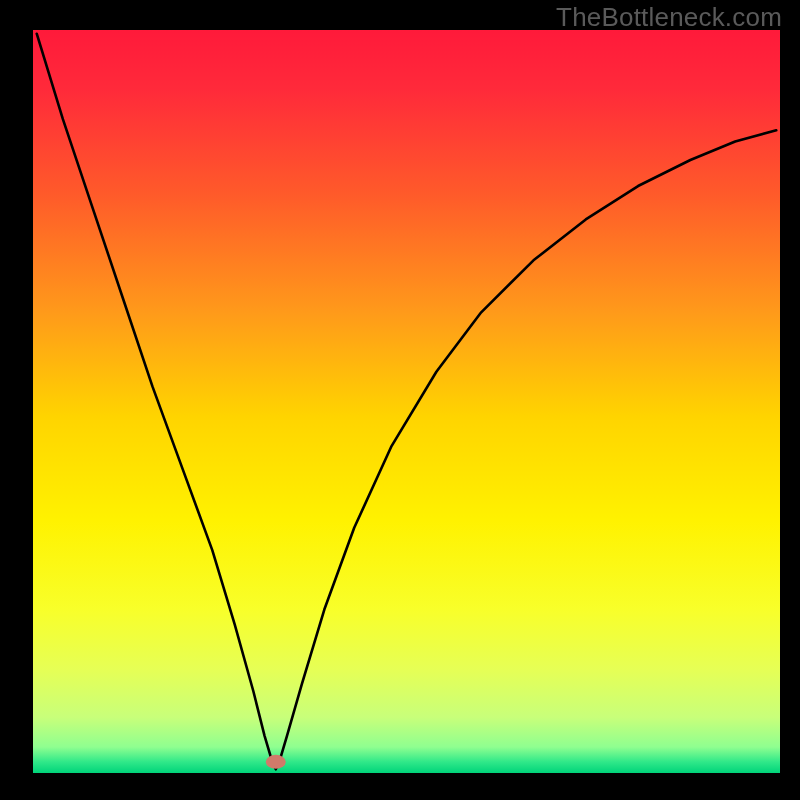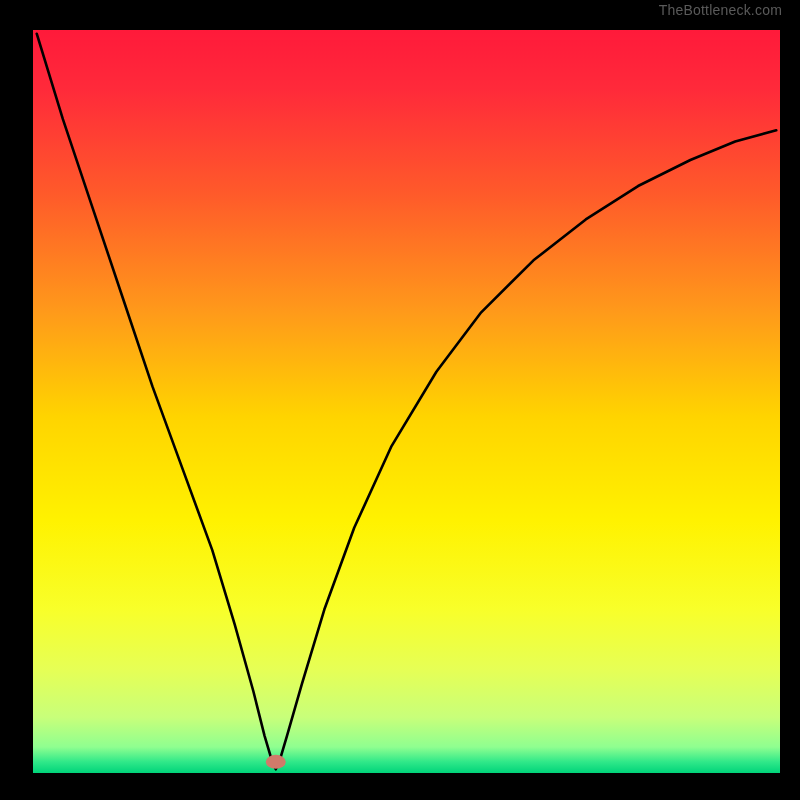--- a/index.html
+++ b/index.html
@@ -15,21 +15,21 @@
     position: absolute;
     left: 0; top: 0;
     width: 800px; height: 800px;
     background: #000;
   }
   .watermark {
     position: absolute;
     top: 2px;
     right: 18px;
     color: #5a5a5a;
-    font-size: 14px;
+    font-size: 26px;
     font-weight: 500;
     letter-spacing: 0.2px;
     user-select: none;
   }
   svg {
     position: absolute;
     left: 0; top: 0;
   }
 </style>
 </head>

